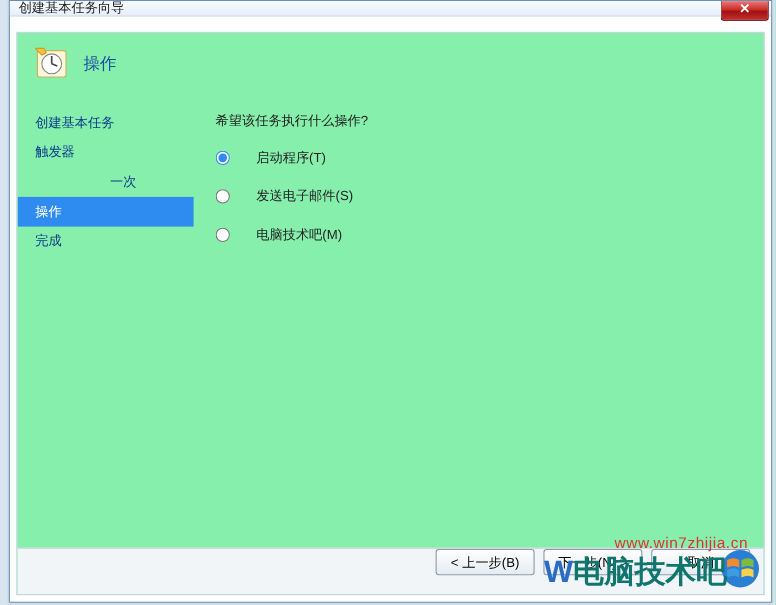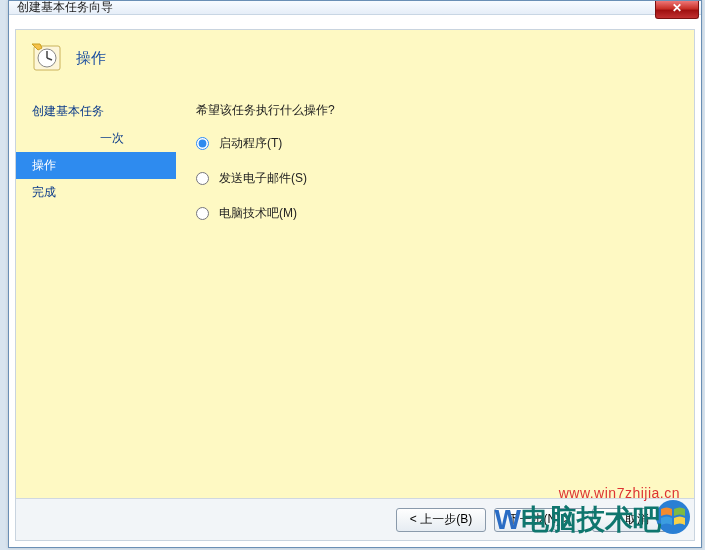--- a/index.html
+++ b/index.html
@@ -49,21 +49,21 @@
     font-weight: bold;
     cursor: pointer;
   }
   .inner {
     position: absolute;
     left: 6px;
     right: 6px;
     top: 28px;
     bottom: 6px;
     border: 1px solid #c9d4df;
-    background: #fef9c3;
+    background: #86efac;
     display: flex;
     flex-direction: column;
   }
   .header {
     display: flex;
     align-items: center;
     padding: 12px 16px 18px 16px;
     gap: 12px;
   }
   .header-icon {
@@ -98,31 +98,30 @@
     flex: 1;
     padding: 10px 20px;
   }
   .question {
     color: #222;
     margin-bottom: 16px;
   }
   .radio-row {
     display: flex;
     align-items: center;
-    gap: 10px;
+    gap: 24px;
     margin-bottom: 18px;
     color: #222;
   }
   .radio-row input { accent-color: #2e8bef; }
   .footer {
     height: 42px;
     border-top: 1px solid #d0d8e0;
     background: #f2f5f8;
     display: flex;
-    align-items: center;
     justify-content: flex-end;
     padding-right: 12px;
     gap: 8px;
     position: relative;
   }
   .btn {
     min-width: 90px;
     height: 24px;
     border: 1px solid #8a9aab;
     background: linear-gradient(#fefefe, #e6ecf2);
@@ -183,20 +182,21 @@
           <line x1="15" y1="16" x2="20" y2="18" stroke="#444" stroke-width="1.5"></line>
           <polygon points="0,2 8,2 10,6 6,8" fill="#f6c24a" stroke="#caa020"></polygon>
         </svg>
       </div>
       <div class="header-title">操作</div>
     </div>
 
     <div class="body">
       <div class="sidebar">
         <div class="side-item">创建基本任务</div>
+        <div class="side-item">触发器</div>
         <div class="side-item indent">一次</div>
         <div class="side-item selected">操作</div>
         <div class="side-item">完成</div>
       </div>
 
       <div class="main">
         <div class="question">希望该任务执行什么操作?</div>
 
         <label class="radio-row">
           <input type="radio" name="action" checked="" style="">

